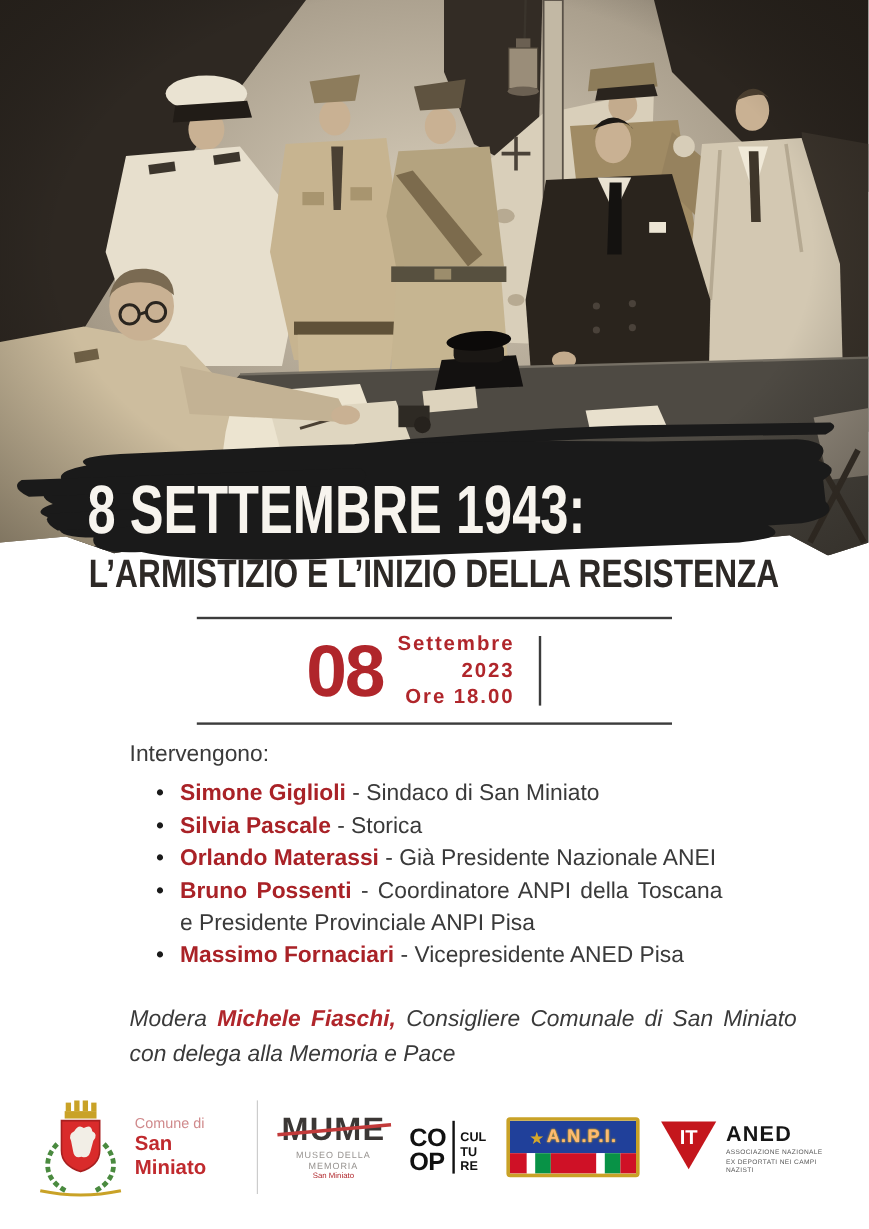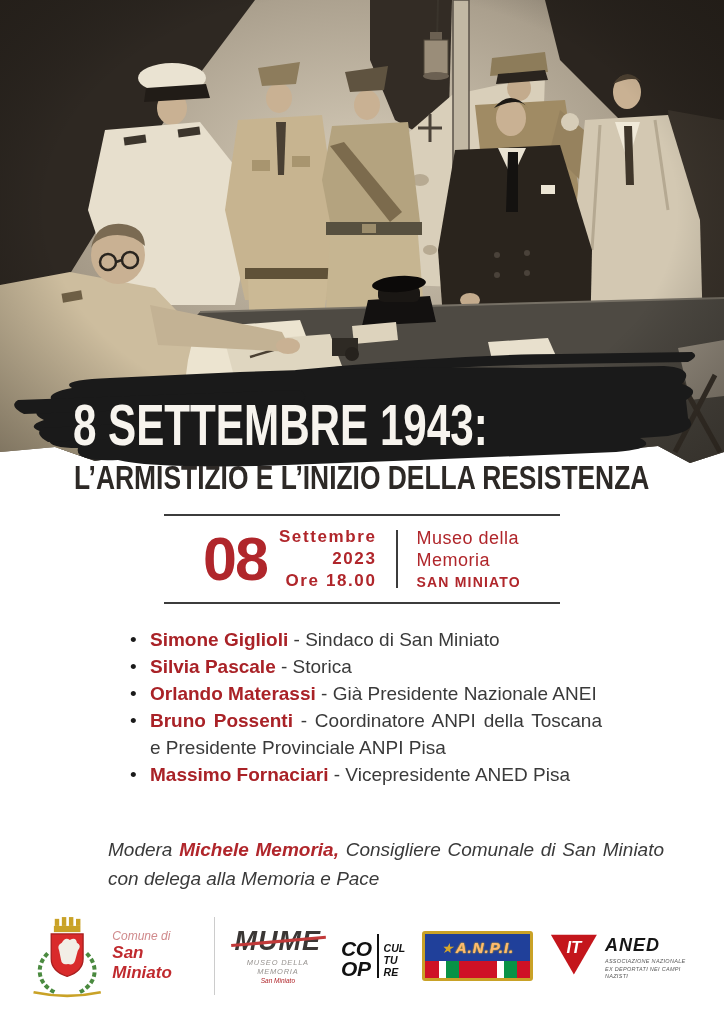--- a/index.html
+++ b/index.html
@@ -41,21 +41,21 @@
   .speakers li::before{content:"•";position:absolute;left:22px;top:0;color:#1a1a1a;}
   .speaker-name{color:#a92227;font-weight:700;}
 
   
   .moderator{position:absolute;top:836px;left:108px;width:556px;font-style:italic;
     font-size:19px;line-height:1.5;color:#3a3a3a;text-align:justify;}
   .moderator-name{color:#b0262b;font-weight:700;}
 
   
   .footer{position:absolute;top:900px;left:30px;width:664px;height:112px;
-    display:flex;align-items:center;justify-content:center;gap:17px;font-style:italic;}
+    display:flex;align-items:center;justify-content:center;gap:17px;}
   .comune-logo{display:flex;align-items:center;gap:8px;}
   .comune-text .l1{font-size:12px;color:#d08a8c;}
   .comune-text .l2{font-size:17px;font-weight:700;color:#c02a2e;}
   .footer-div{width:1px;height:78px;background:#cccccc;}
   .mume-logo{text-align:center;width:104px;}
   .mume-word{position:relative;display:inline-block;font-size:27px;font-weight:800;
     color:#3b3735;letter-spacing:1px;line-height:1;}
   .mume-strike{position:absolute;left:-4px;right:-4px;top:46%;height:2.5px;
     background:#c23a3a;transform:rotate(-5deg);}
   .mume-sub1{font-size:7.5px;color:#979390;letter-spacing:.8px;margin-top:3px;}
@@ -243,49 +243,45 @@
   </div>
 
   <div class="date-block">
     <div class="day">08</div>
     <div class="date-col">
       <div>Settembre</div>
       <div>2023</div>
       <div>Ore 18.00</div>
     </div>
     <div class="v-div"></div>
-    <div class="venue-col">
-      <div>Museo della</div>
-      <div>Memoria</div>
-      <div class="venue-city">SAN MINIATO</div>
-    </div>
   </div>
 
   <div class="speakers">
+    <p class="speakers-heading">Intervengono:</p>
     <ul>
       <li>
         <span class="speaker-name">Simone Giglioli</span><span> - Sindaco di San Miniato</span>
       </li>
       <li>
         <span class="speaker-name">Silvia Pascale</span><span> - Storica</span>
       </li>
       <li>
         <span class="speaker-name">Orlando Materassi</span><span> - Già Presidente Nazionale ANEI</span>
       </li>
       <li>
         <span class="speaker-name">Bruno Possenti</span><span> - Coordinatore ANPI della Toscana e Presidente Provinciale ANPI Pisa</span>
       </li>
       <li>
         <span class="speaker-name">Massimo Fornaciari</span><span> - Vicepresidente ANED Pisa</span>
       </li>
     </ul>
   </div>
 
   <div class="moderator">
-    <span>Modera </span><span class="moderator-name">Michele Memoria,</span><span> Consigliere Comunale di San Miniato con delega alla Memoria e Pace</span>
+    <span>Modera </span><span class="moderator-name">Michele Fiaschi,</span><span> Consigliere Comunale di San Miniato con delega alla Memoria e Pace</span>
   </div>
 
   <div class="footer">
 
     <div class="comune-logo">
       <svg width="84" height="94" viewBox="0 0 84 94">
         <path d="M20,44 C6,58 8,78 28,88" stroke="#4a8a3f" stroke-width="4.5" fill="none" stroke-dasharray="5 3"></path>
         <path d="M64,44 C78,58 76,78 56,88" stroke="#4a8a3f" stroke-width="4.5" fill="none" stroke-dasharray="5 3"></path>
         <rect x="27" y="13" width="30" height="7" fill="#c9a227"></rect>
         <rect x="28" y="5" width="5" height="8" fill="#c9a227"></rect>

